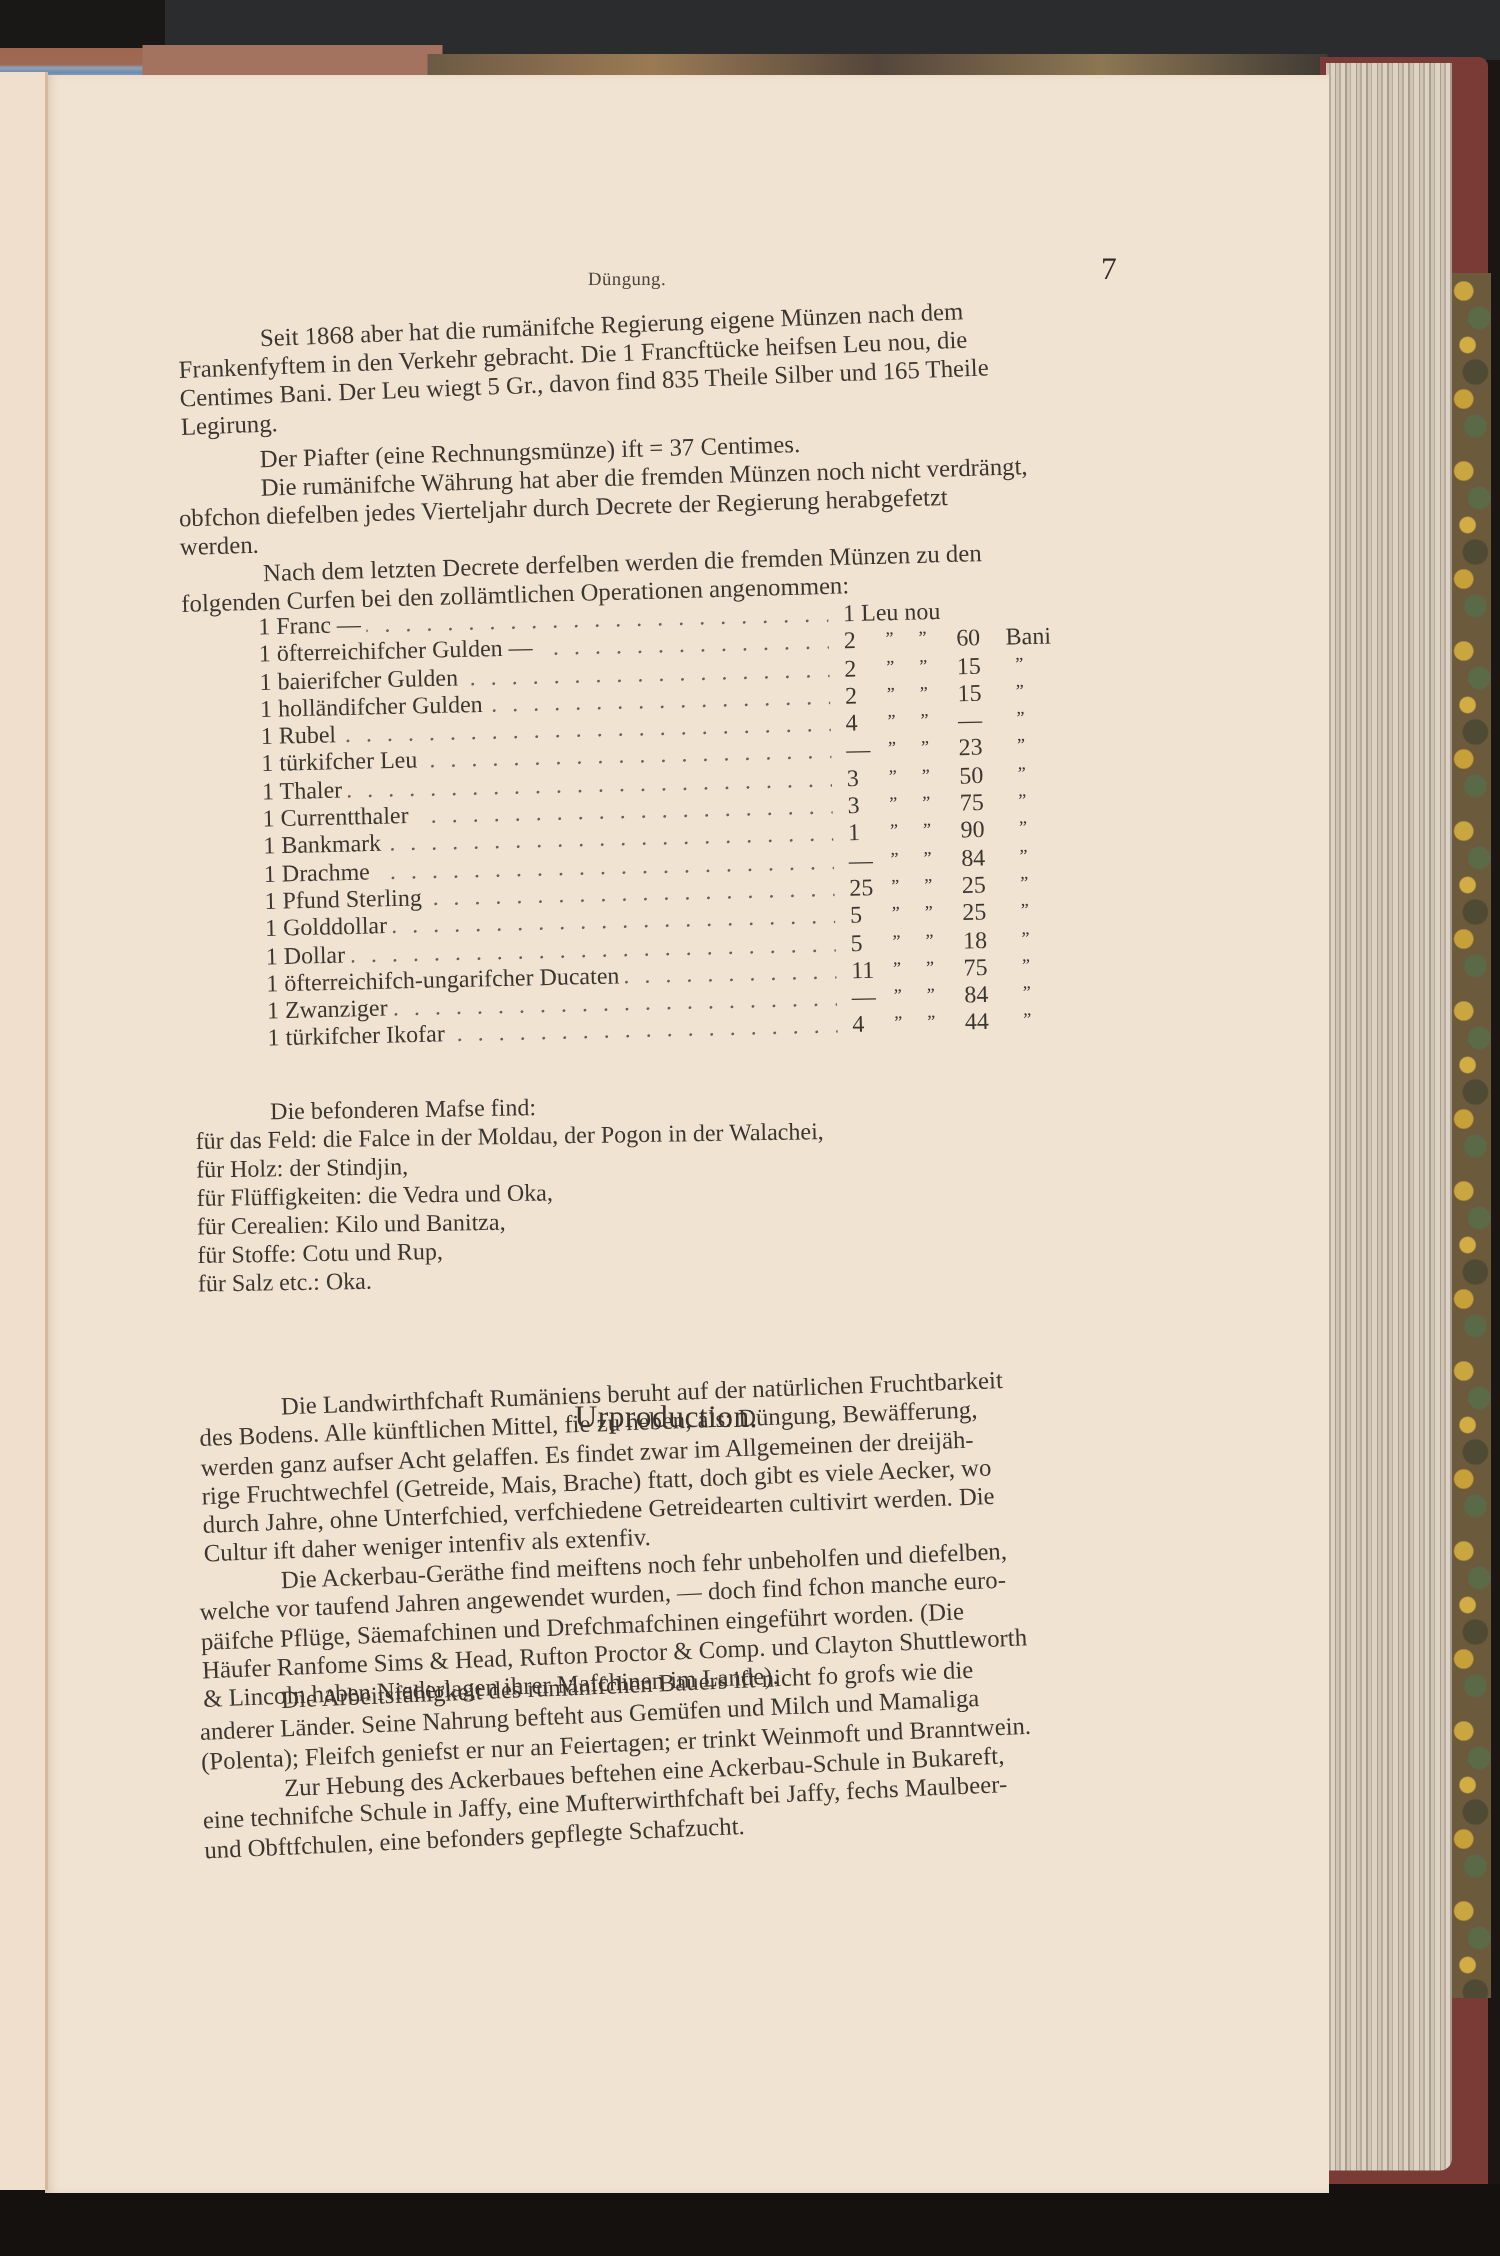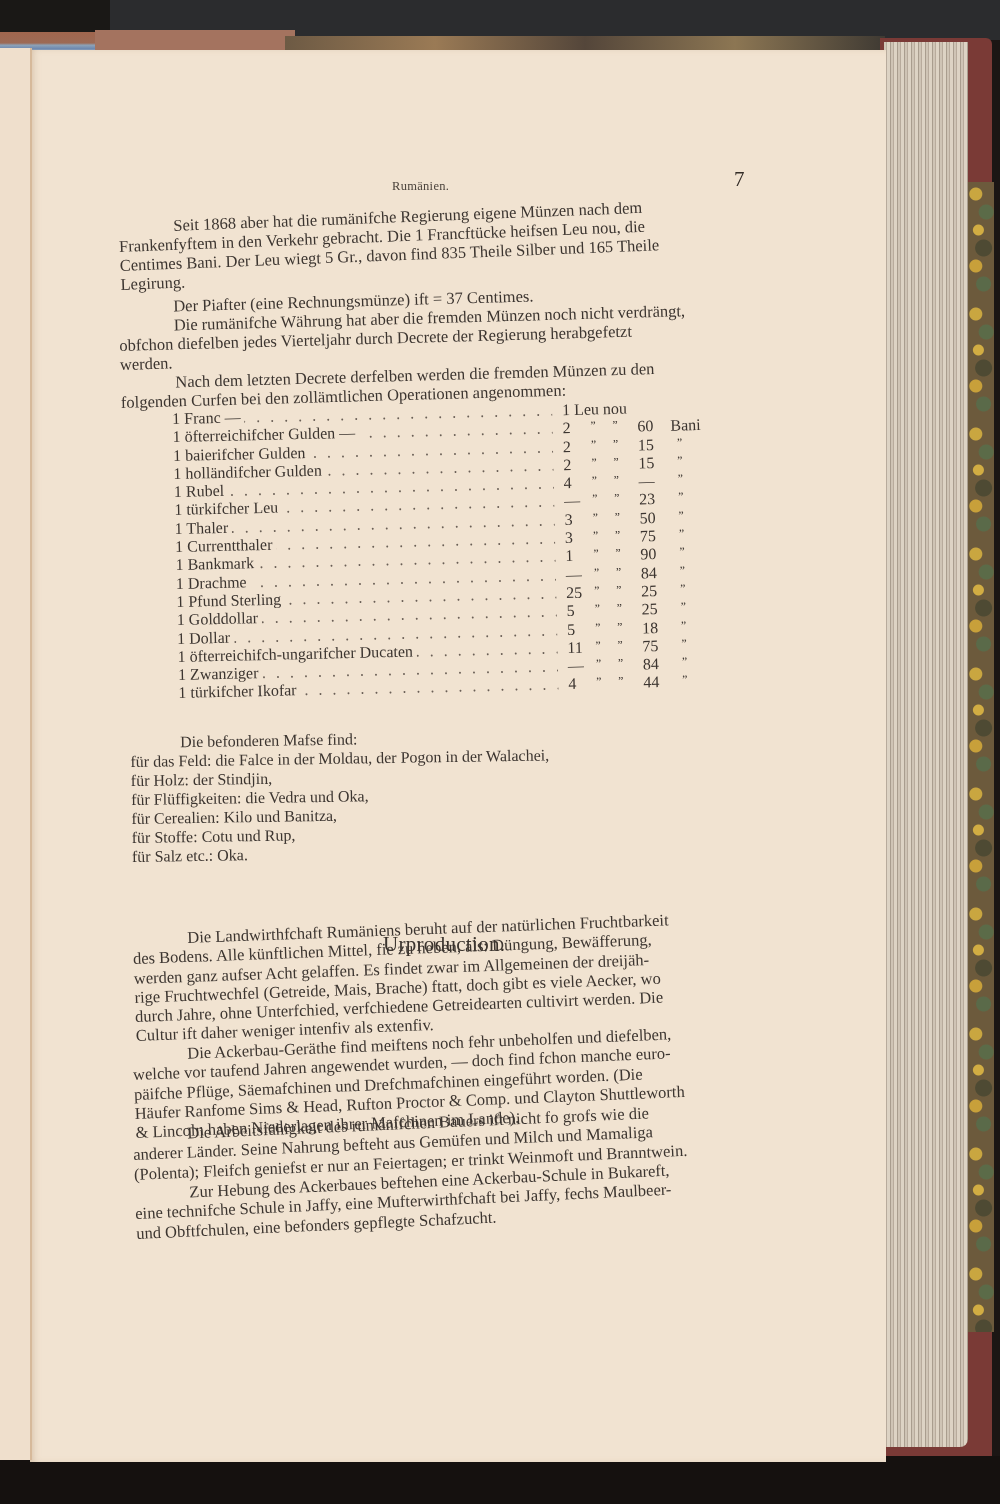--- a/index.html
+++ b/index.html
@@ -78,21 +78,21 @@
 <div class="marbled-top"></div>
 <div class="cover-right"></div>
 <div class="marble-edge"></div>
 <div class="page-stack"></div>
 <div class="bottom-bg"></div>
 <div class="left-page"></div>
 
 <div class="page"></div>
 <div class="gutter-line"></div>
 
-<div class="text running-head">Rumänien.</div>
+<div class="text running-head">Düngung.</div>
 <div class="text page-number">7</div>
 
 <div class="para p1">
   <span class="line indent">Seit 1868 aber hat die rumänifche Regierung eigene Münzen nach dem</span>
   <span class="line">Frankenfyftem in den Verkehr gebracht. Die 1 Francftücke heifsen Leu nou, die</span>
   <span class="line">Centimes Bani. Der Leu wiegt 5 Gr., davon find 835 Theile Silber und 165 Theile</span>
   <span class="line">Legirung.</span>
 </div>
 
 <div class="para p2">

